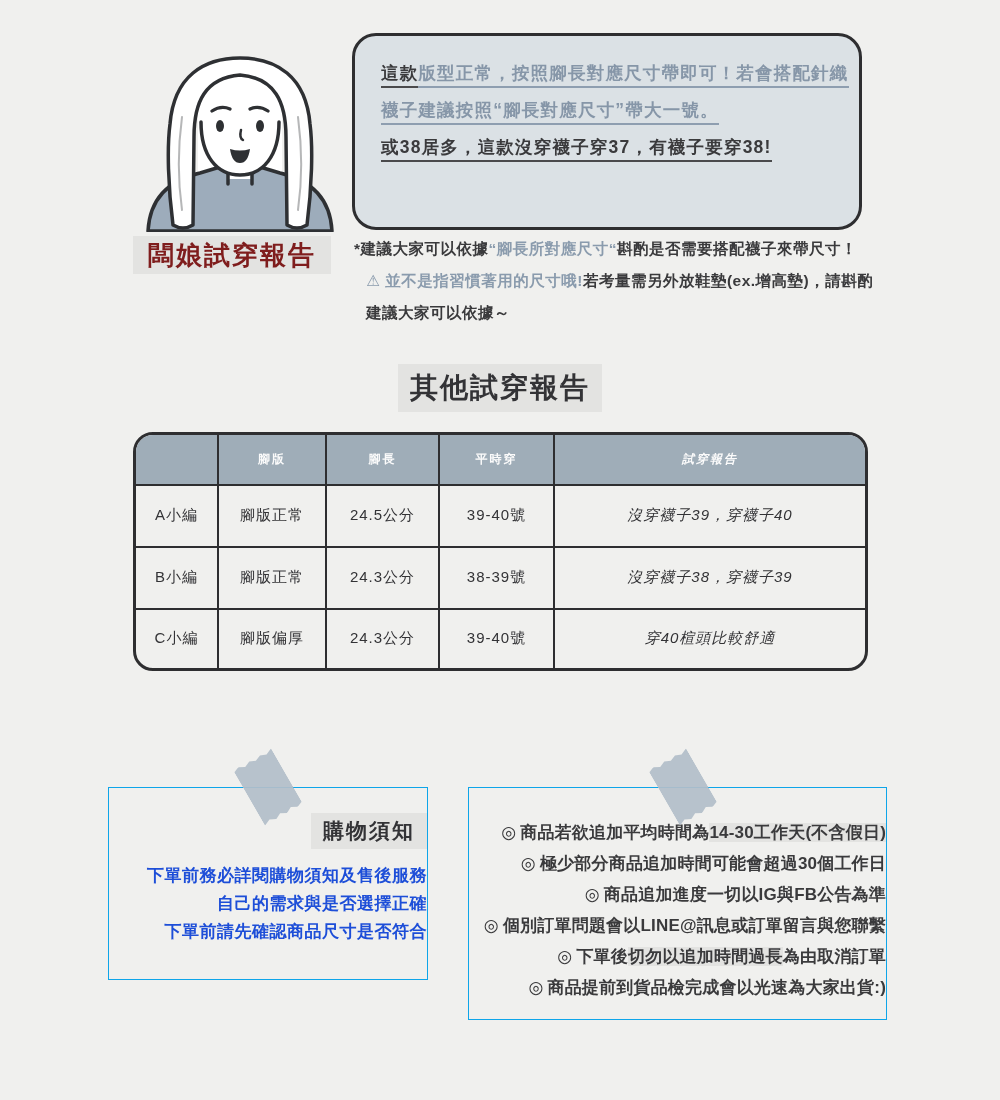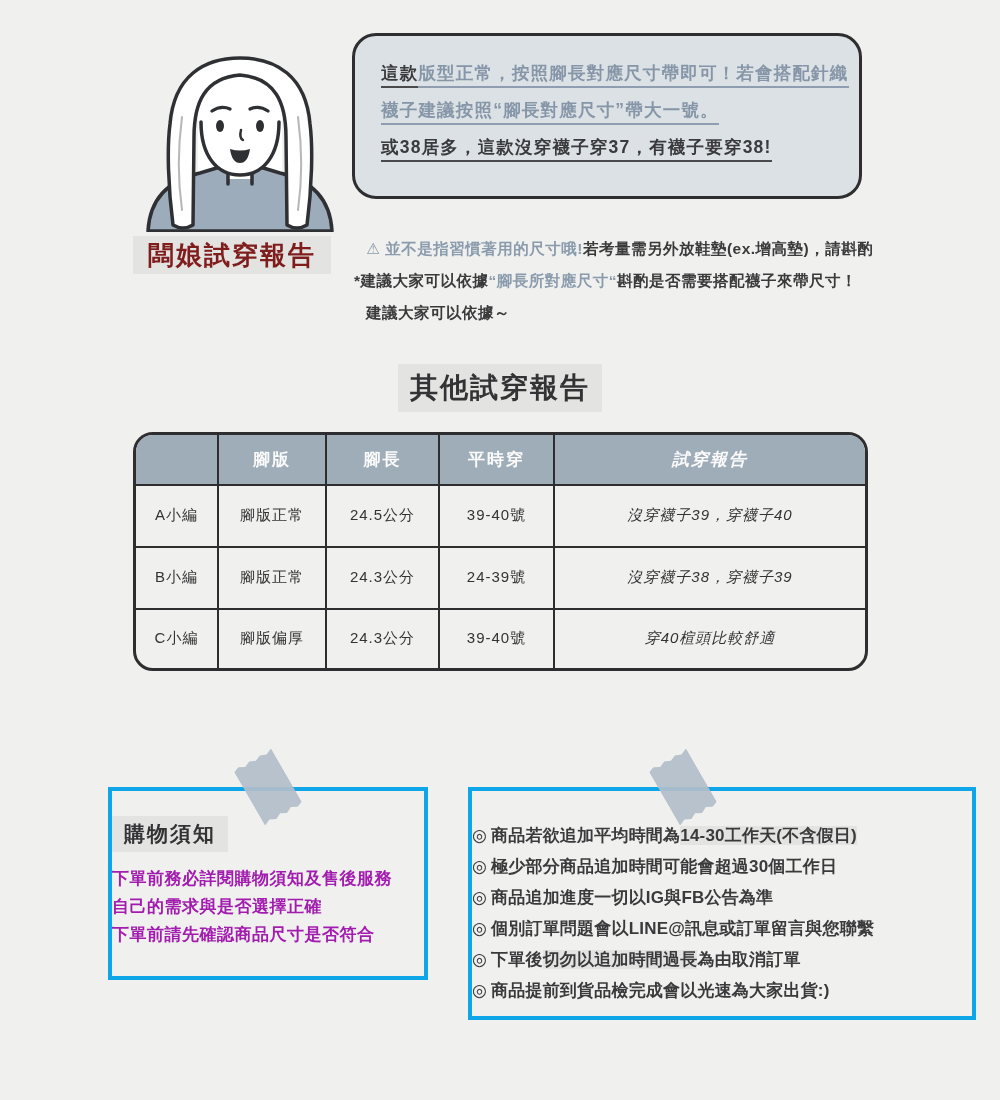--- a/index.html
+++ b/index.html
@@ -14,21 +14,21 @@
 
   
   .main-title{
     position:absolute;left:133px;top:236px;width:198px;height:38px;
     display:flex;align-items:center;justify-content:center;
     font-size:26px;font-weight:bold;color:#7f1d1d;letter-spacing:2px;
   }
 
   
   .bubble{
-    position:absolute;left:352px;top:33px;width:510px;height:166px;
+    position:absolute;left:352px;top:33px;width:510px;height:197px;
     background:#dbe1e5;border:3px solid #2e2e30;border-radius:24px;
     box-sizing:border-box;padding:20px 0 0 26px;
   }
   .bubble-line{height:37px;line-height:34px;font-size:17.5px;font-weight:bold;
     letter-spacing:1.2px;white-space:nowrap;}
   .bubble .seg-dark{color:#3a3a3c;border-bottom:2px solid #4a4a4c;padding-bottom:3px;}
   .bubble .seg-blue{color:#8696a8;border-bottom:2px solid #8e9eb0;padding-bottom:3px;}
 
   
   .note{position:absolute;left:354px;top:233px;width:560px;}
@@ -42,41 +42,41 @@
   .section-heading{display:inline-block;font-size:28px;font-weight:bold;color:#333336;
     padding:5px 12px;letter-spacing:2px;}
 
   
   .table-wrap{
     position:absolute;left:133px;top:432px;width:735px;height:239px;
     border:3px solid #2e2e30;border-radius:20px;overflow:hidden;box-sizing:border-box;
   }
   .table-wrap table{width:100%;height:100%;border-collapse:collapse;table-layout:fixed;}
   .table-wrap th{
-    background:#9fadb8;color:#fbfbfb;font-size:17px;font-weight:bold;height:47px;
+    background:#9fadb8;color:#fbfbfb;font-size:12px;font-weight:bold;height:47px;
     letter-spacing:2px;border:2px solid #2e2e30;text-align:center;
   }
   .table-wrap td{
     font-size:15px;color:#333336;text-align:center;letter-spacing:1px;font-weight:500;
     border:2px solid #2e2e30;
   }
   .table-wrap tr > :first-child{border-left:none;}
   .table-wrap tr > :last-child{border-right:none;font-style:italic;}
   .table-wrap thead th{border-top:none;}
   .table-wrap tbody tr:last-child td{border-bottom:none;}
 
   
-  .box{position:absolute;border:4px solid #0ea5e9;box-sizing:border-box;text-align:left;}
+  .box{position:absolute;border:1px solid #0ea5e9;box-sizing:border-box;text-align:right;}
   .notice-box{left:108px;top:787px;width:320px;height:193px;padding-top:25px;}
   .notice-title{display:inline-block;font-size:21px;font-weight:bold;color:#333336;
     padding:4px 12px;letter-spacing:2px;}
   .notice-lines{margin-top:13px;}
-  .notice-line{font-size:17px;font-weight:bold;color:#a21caf;line-height:28px;letter-spacing:0.5px;}
-
-  .restock-box{left:468px;top:787px;width:508px;height:233px;padding-top:29px;}
+  .notice-line{font-size:17px;font-weight:bold;color:#1d4ed8;line-height:28px;letter-spacing:0.5px;}
+
+  .restock-box{left:468px;top:787px;width:419px;height:233px;padding-top:29px;}
   .restock-line{font-size:17px;font-weight:bold;color:#3a3a3c;line-height:31px;
     white-space:nowrap;letter-spacing:0.2px;}
   .restock-line .seg-hl{background:#e3e3e1;}
   .restock-line .seg-plain{background:transparent;}
   .bullet{margin-right:4px;}
 
   
   .tape{
     position:absolute;width:44px;height:64px;background:rgba(178,190,201,0.92);z-index:5;
     clip-path:polygon(0% 4%,14% 0%,28% 5%,42% 1%,56% 5%,70% 1%,84% 5%,100% 0%,
@@ -123,22 +123,22 @@
 
   <div class="bubble">
     <div id="bubble-lines">
         <div class="bubble-line"><span class="seg-dark">這款</span><span class="seg-blue">版型正常，按照腳長對應尺寸帶即可！若會搭配針織</span></div>
         <div class="bubble-line"><span class="seg-blue">襪子建議按照“腳長對應尺寸”帶大一號。</span></div>
         <div class="bubble-line"><span class="seg-dark">或38居多，這款沒穿襪子穿37，有襪子要穿38!</span></div>
       </div>
   </div>
 
   <div class="note" id="note-lines">
+      <div class="note-line"><span class="seg-dark">*建議大家可以依據</span><span class="seg-blue">“腳長所對應尺寸“</span><span class="seg-dark">斟酌是否需要搭配襪子來帶尺寸！</span></div>
       <div class="note-line indent"><span class="seg-blue">⚠ </span><span class="seg-blue">並不是指習慣著用的尺寸哦!</span><span class="seg-dark">若考量需另外放鞋墊(ex.增高墊)，請斟酌</span></div>
-      <div class="note-line"><span class="seg-dark">*建議大家可以依據</span><span class="seg-blue">“腳長所對應尺寸“</span><span class="seg-dark">斟酌是否需要搭配襪子來帶尺寸！</span></div>
       <div class="note-line indent"><span class="seg-dark">建議大家可以依據～</span></div>
     </div>
 
   <div class="section-heading-wrap">
     <span class="section-heading hl">其他試穿報告</span>
   </div>
 
   <div class="table-wrap">
     <table>
       <colgroup>
@@ -162,21 +162,21 @@
             <td>A小編</td>
             <td>腳版正常</td>
             <td>24.5公分</td>
             <td>39-40號</td>
             <td>沒穿襪子39，穿襪子40</td>
           </tr>
           <tr>
             <td>B小編</td>
             <td>腳版正常</td>
             <td>24.3公分</td>
-            <td>24-39號</td>
+            <td>38-39號</td>
             <td>沒穿襪子38，穿襪子39</td>
           </tr>
           <tr>
             <td>C小編</td>
             <td>腳版偏厚</td>
             <td>24.3公分</td>
             <td>39-40號</td>
             <td>穿40楦頭比較舒適</td>
           </tr>
         </tbody>

